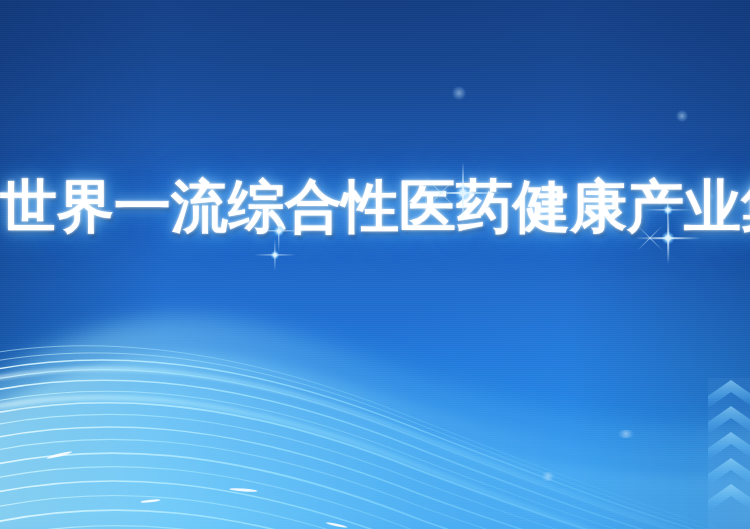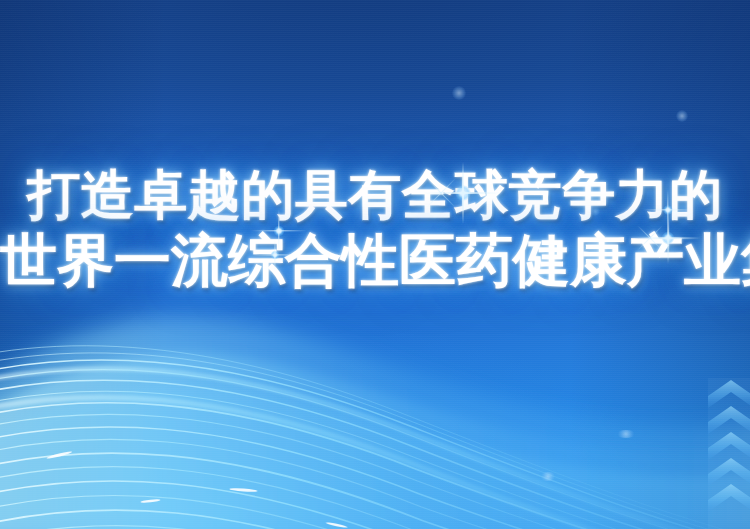--- a/index.html
+++ b/index.html
@@ -250,21 +250,20 @@
   </div>
 
   <div class="orb" style="left:452px; top:86px; width:14px; height:14px;"></div>
   <div class="orb" style="left:676px; top:110px; width:12px; height:12px;"></div>
   <div class="orb" style="left:590px; top:206px; width:10px; height:10px;"></div>
   <div class="orb" style="left:706px; top:192px; width:9px; height:9px;"></div>
   <div class="orb" style="left:540px; top:472px; width:16px; height:9px;"></div>
   <div class="orb" style="left:616px; top:430px; width:20px; height:8px;"></div>
 
   <div class="headline">
-    <span class="hl-line hl-line-1">打造卓越的具有全球竞争力的</span>
     <span class="hl-line hl-line-2">世界一流综合性医药健康产业集团</span>
   </div>
 
   <div class="flare" style="left:418px; top:148px; width:90px; height:90px; z-index:9;">
     <div class="core" style="width:16px; height:16px;"></div>
     <div class="ray-h" style="width:78px; height:2px;"></div>
     <div class="ray-v" style="width:2px; height:62px;"></div>
     <div class="ray-d1" style="width:44px; height:1px; margin-left:-22px; margin-top:0;"></div>
     <div class="ray-d2" style="width:44px; height:1px; margin-left:-22px; margin-top:0;"></div>
   </div>

